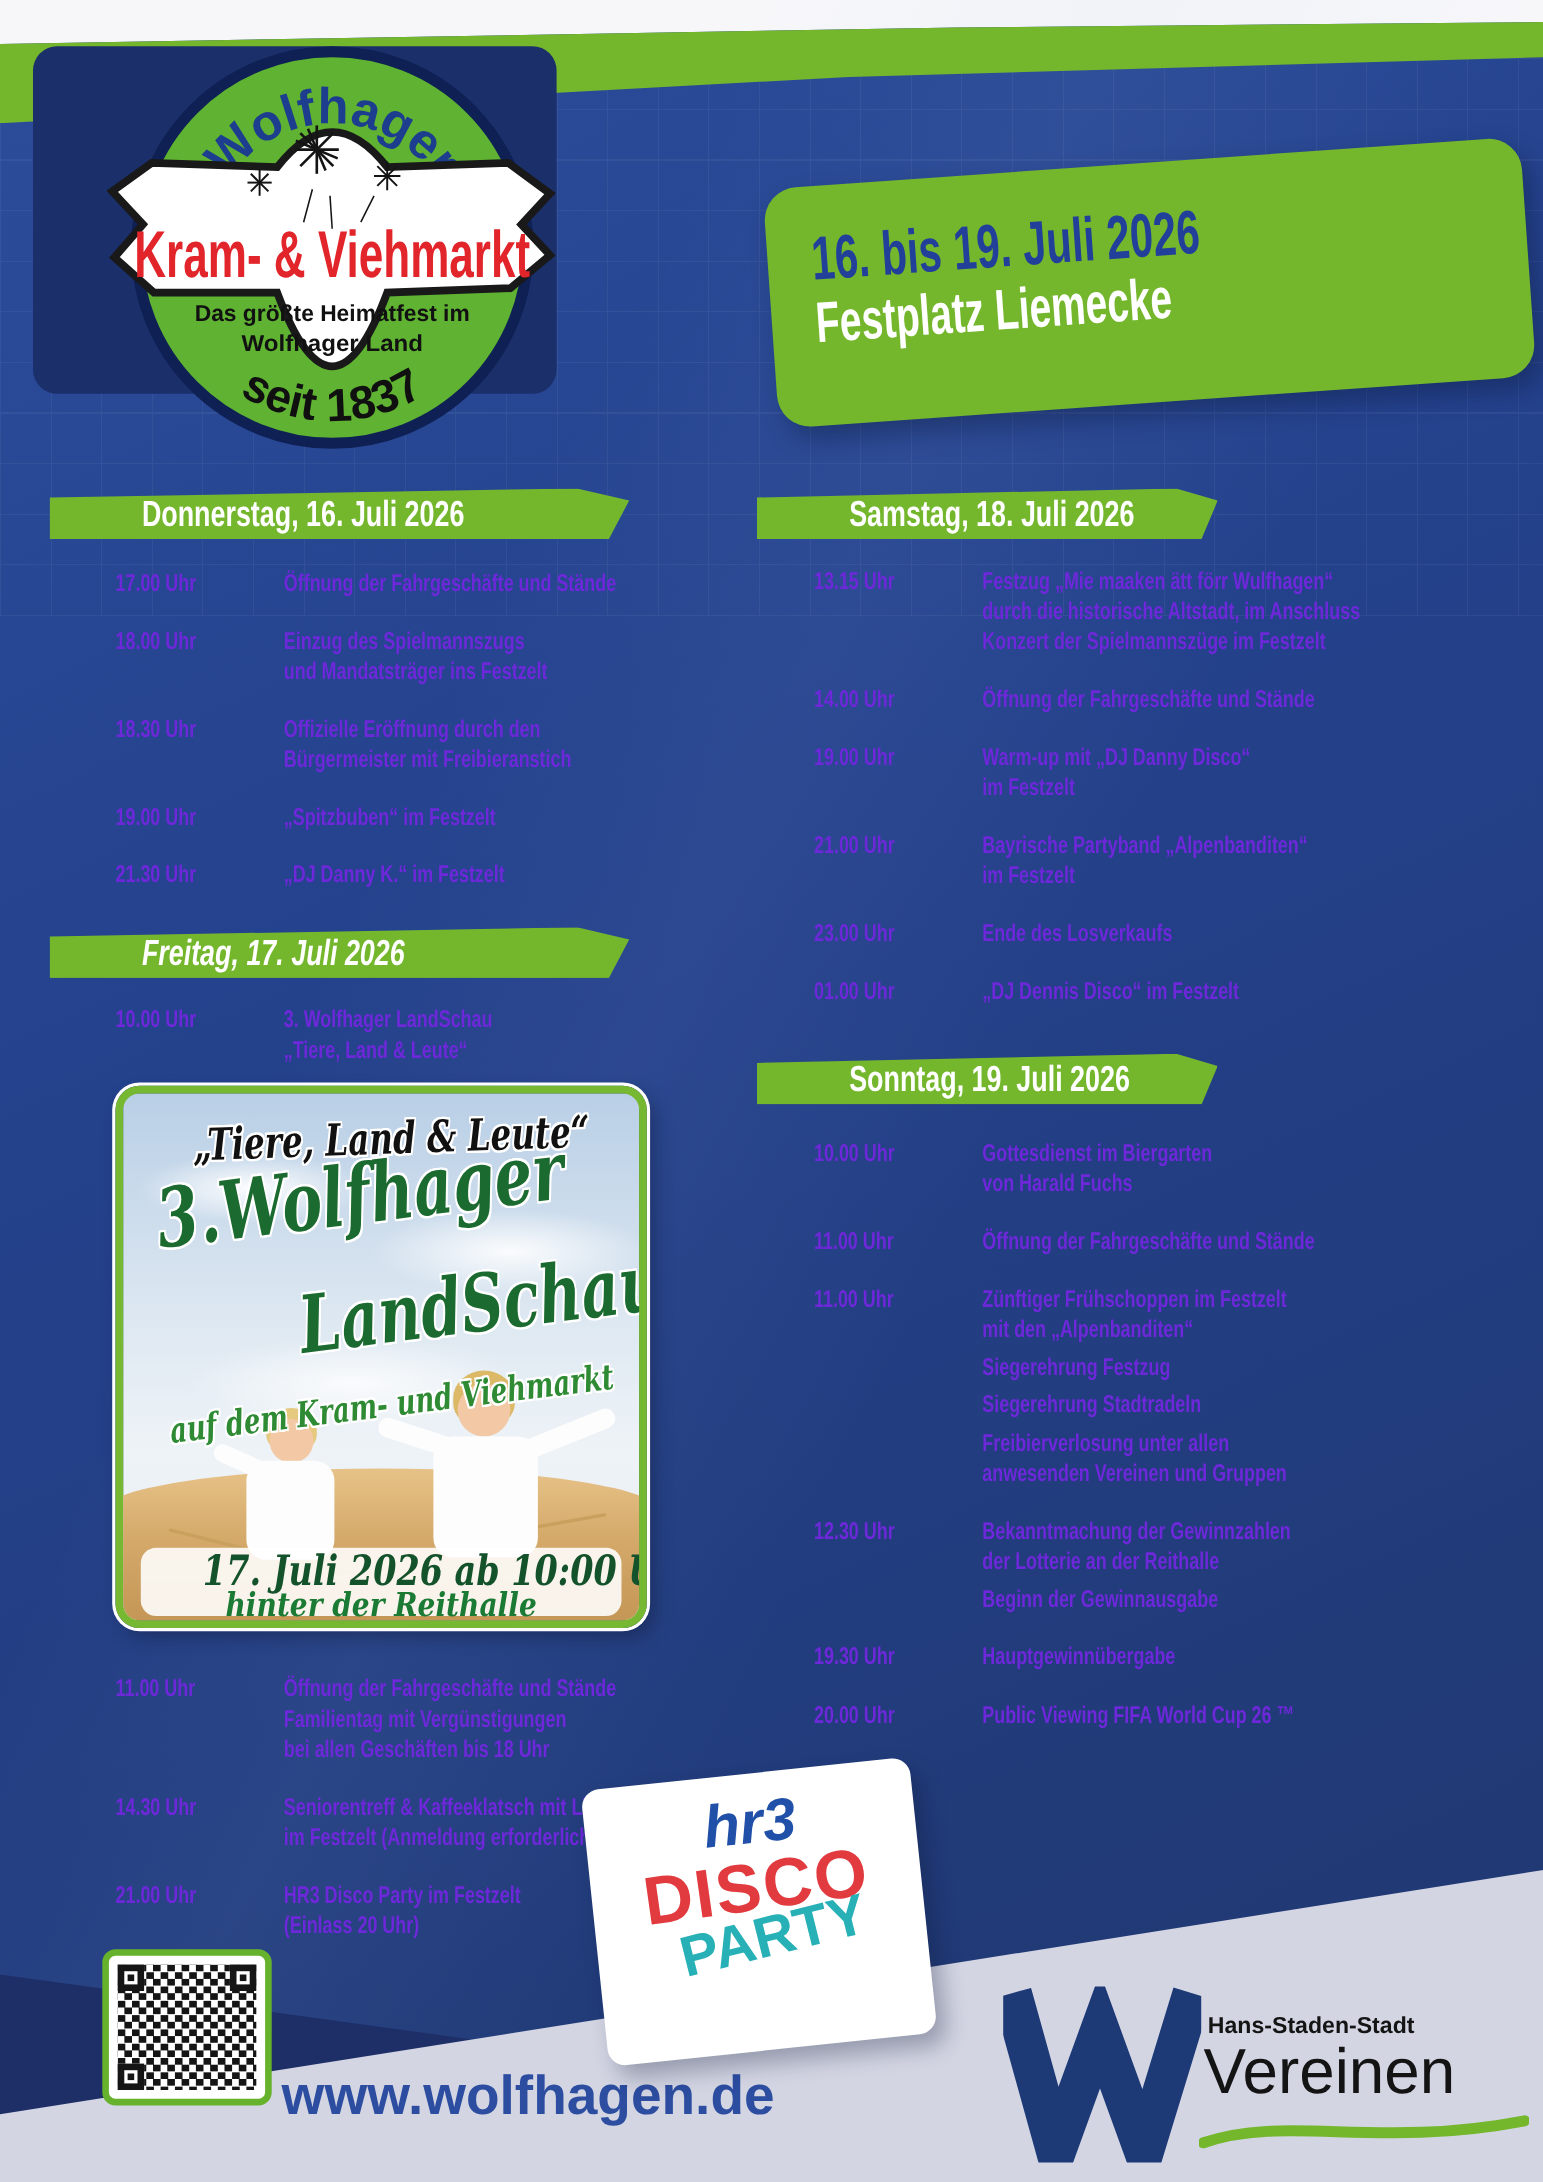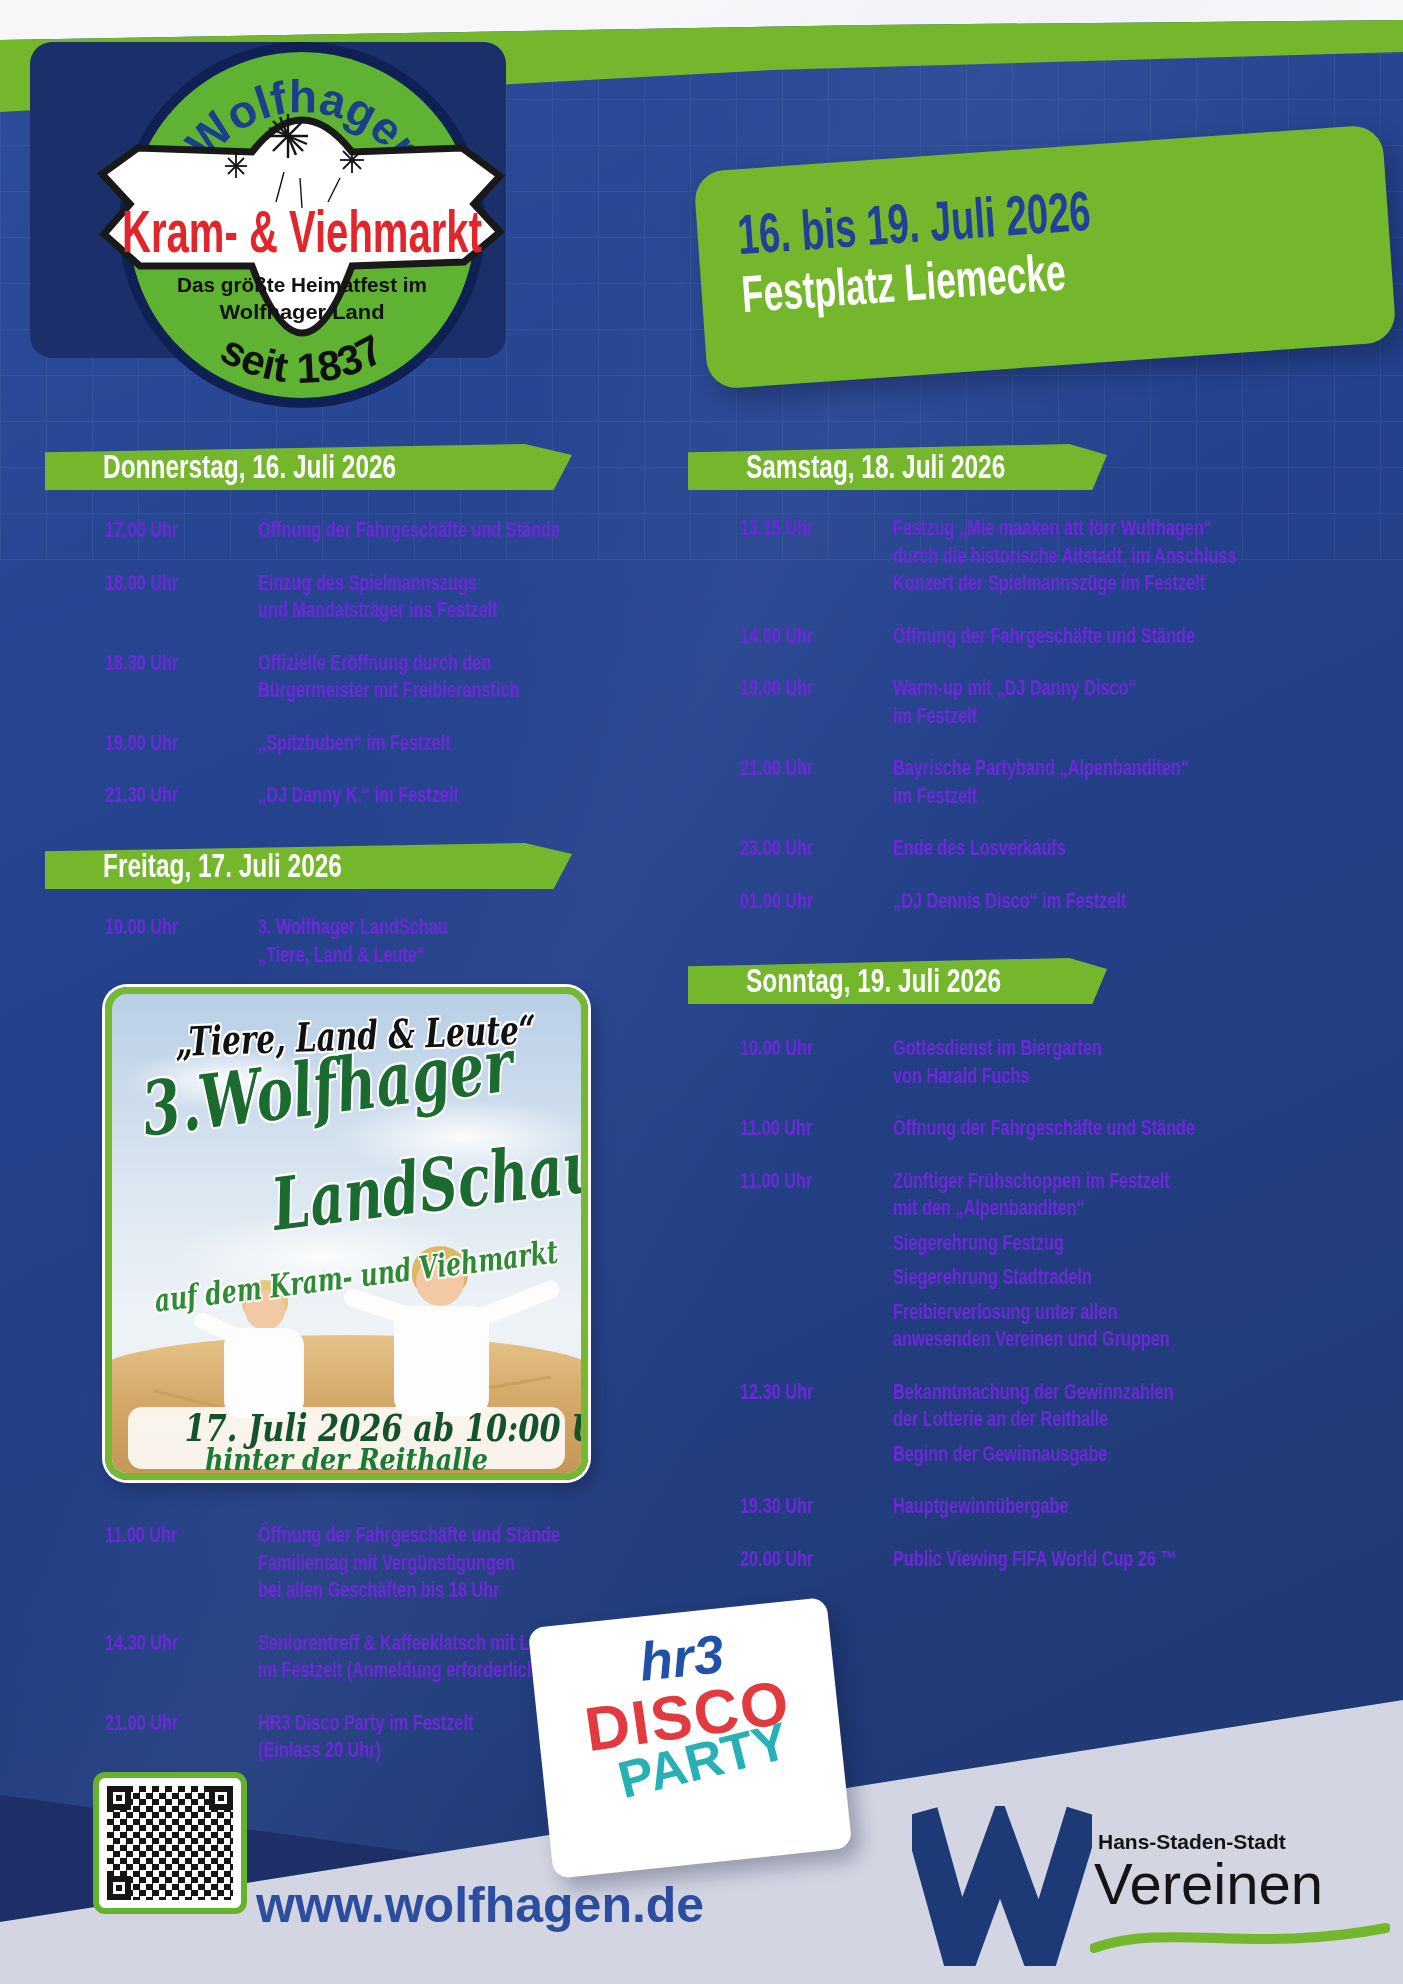--- a/index.html
+++ b/index.html
@@ -26,24 +26,24 @@
   .cxc{display:inline-block;transform:scaleX(.74);transform-origin:50% 50%;white-space:nowrap;}
   .cx2{display:inline-block;transform:scaleX(.68);transform-origin:0 50%;white-space:nowrap;}
   
   .date-banner{position:absolute;left:700px;top:148px;width:690px;height:218px;background:#74b72d;
       border-radius:30px;transform:rotate(-4deg);box-shadow:8px 12px 22px rgba(10,20,50,.35);
       padding:36px 0 0 40px;box-sizing:border-box;}
   .date-banner .l1{font-size:56px;font-weight:bold;color:#21409a;line-height:60px;}
   .date-banner .l2{font-size:52px;font-weight:bold;color:#ffffff;line-height:58px;}
   
   .day-band{position:absolute;height:46px;background:#74b72d;color:#fff;font-weight:bold;font-size:33px;
-      display:flex;align-items:center;padding-left:58px;box-sizing:border-box;
+      display:flex;align-items:center;padding-left:84px;box-sizing:border-box;
       clip-path:polygon(0 18%,91% 0,100% 24%,96.5% 100%,0 100%);}
   #band-don{left:45px;top:444px;width:527px;}
-  #band-fre{left:45px;top:843px;width:527px;}
+  #band-fre{left:45px;top:843px;width:527px;font-style:italic;}
   #band-sam{left:688px;top:444px;width:419px;}
   #band-son{left:688px;top:958px;width:419px;}
   
   .evlist{position:absolute;color:#6d28d9;font-size:22px;}
   #ev-don{left:105px;top:516px;width:490px;}
   #ev-fre-a{left:105px;top:913px;width:490px;}
   #ev-fre-b{left:105px;top:1521px;width:490px;}
   #ev-sam{left:740px;top:514px;width:540px;}
   #ev-son{left:740px;top:1034px;width:540px;}
   .ev{display:flex;margin-bottom:25px;}

